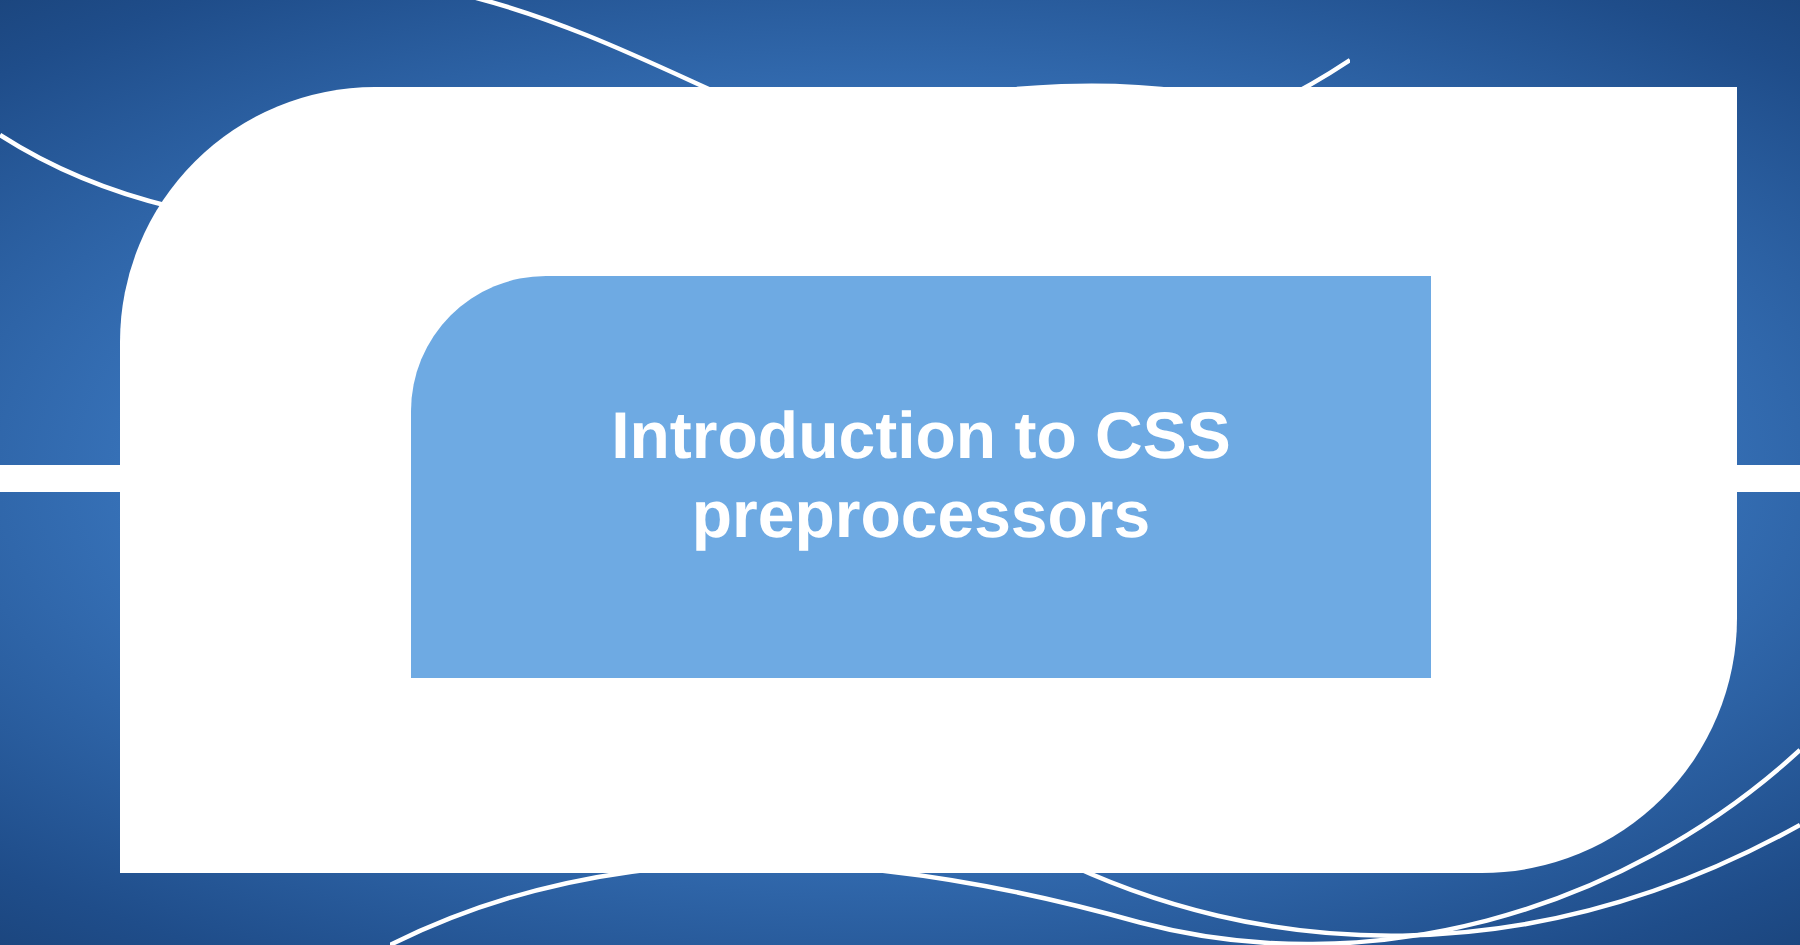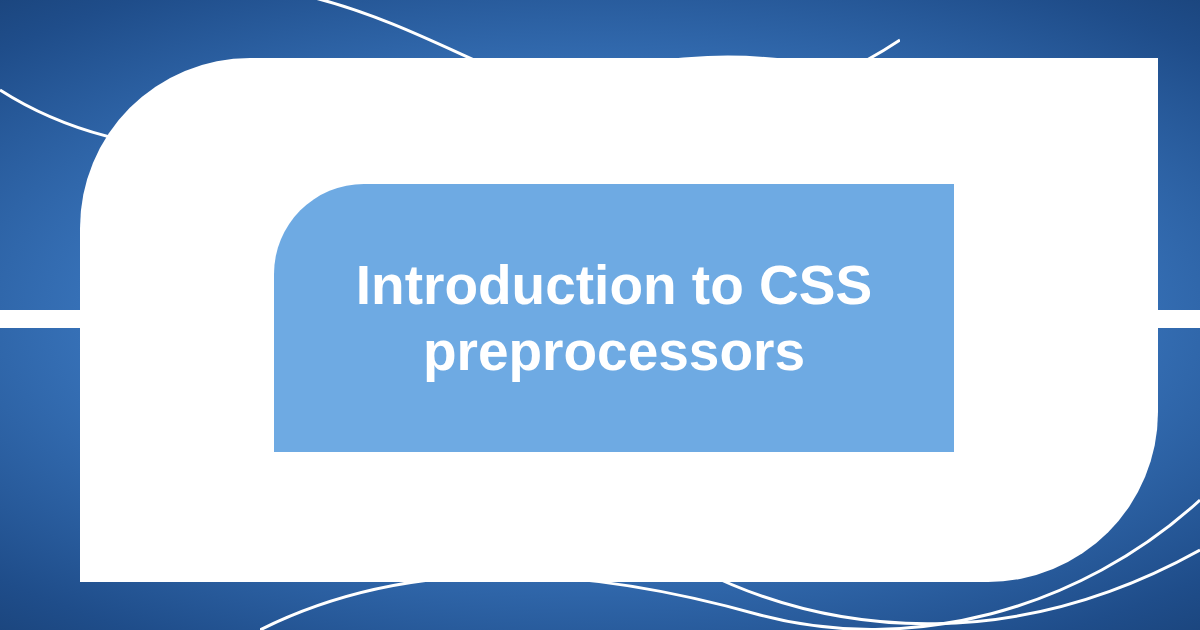--- a/index.html
+++ b/index.html
@@ -48,21 +48,21 @@
       width: 680px;
       height: 268px;
       background: #6eaae3;
       border-top-left-radius: 90px;
       display: flex;
       align-items: center;
       justify-content: center;
     }
     .title {
       color: #ffffff;
-      font-size: 55px;
+      font-size: 44px;
       font-weight: 600;
       text-align: center;
       line-height: 1.2;
       padding: 0 40px;
     }
     .curve {
       position: absolute;
       fill: none;
       stroke: #ffffff;
       stroke-width: 3;

